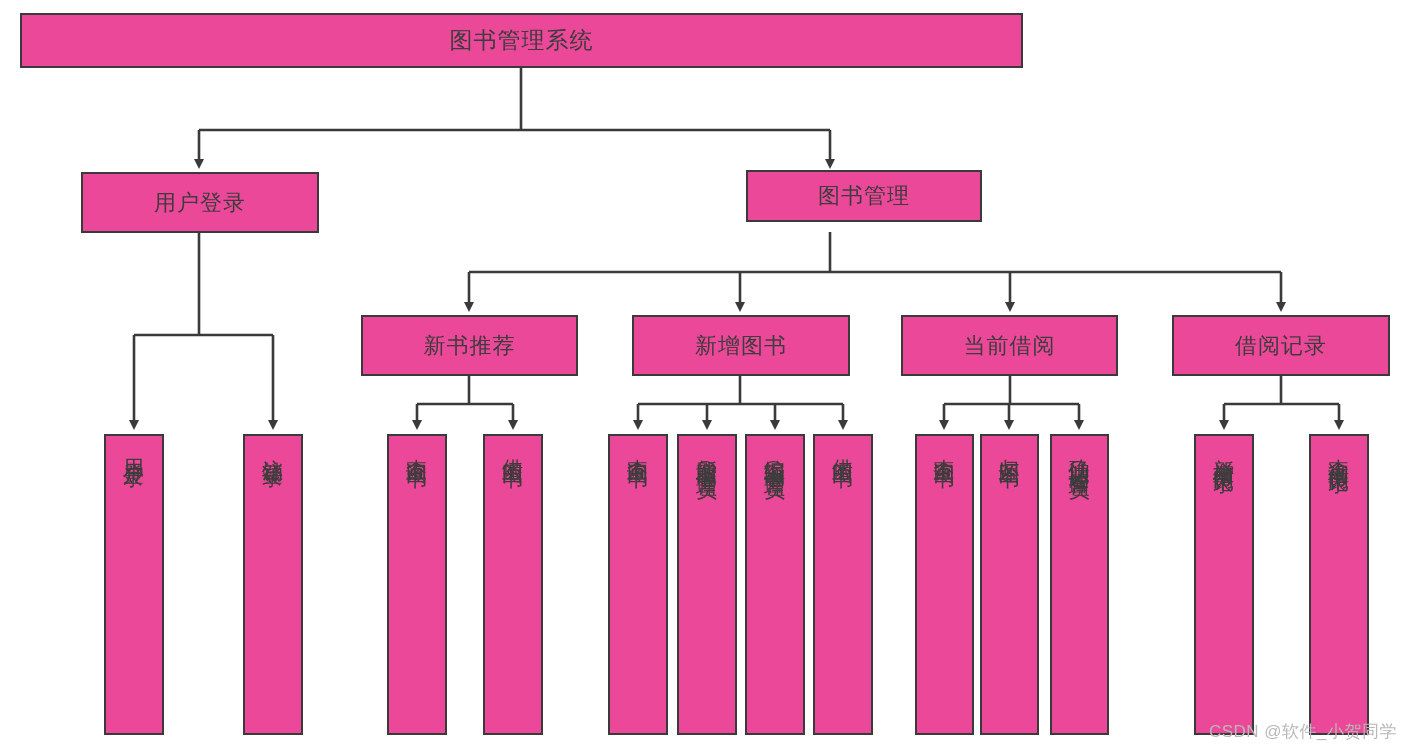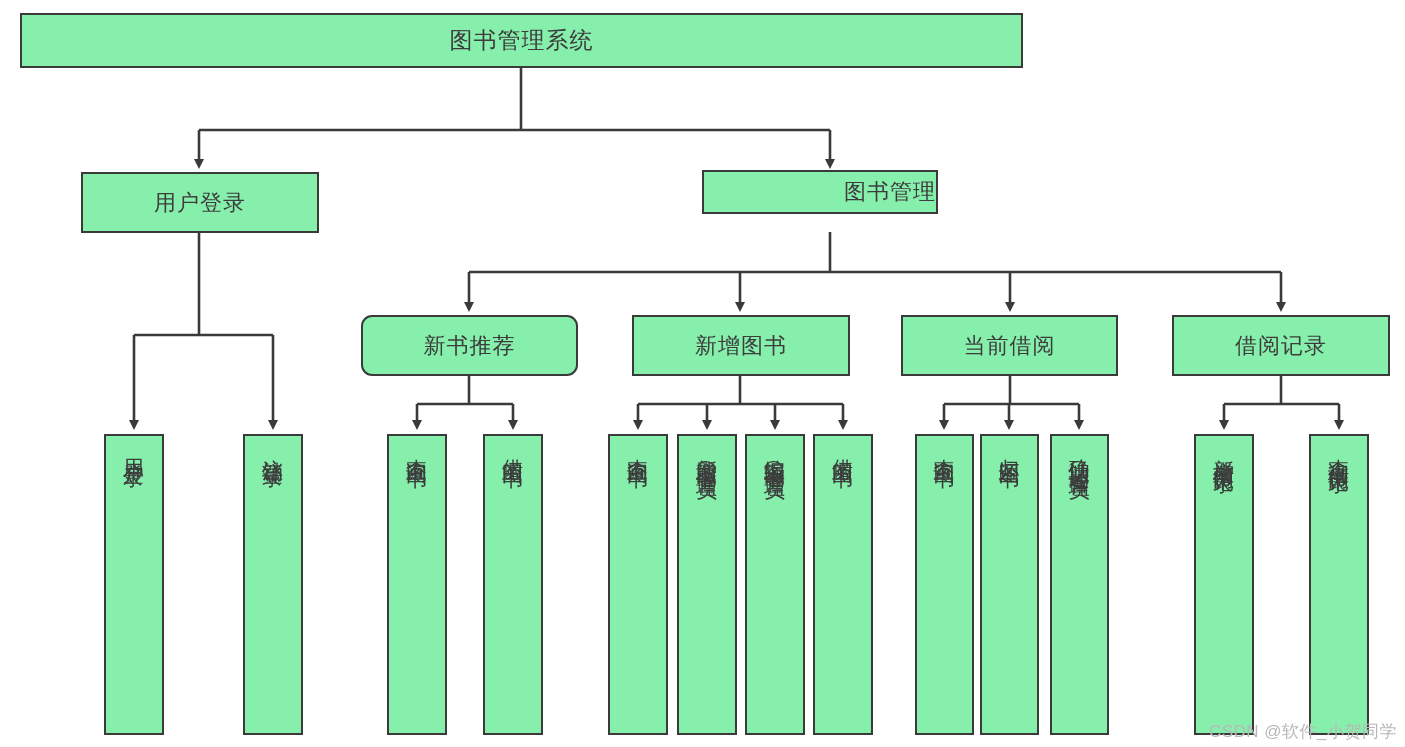--- a/index.html
+++ b/index.html
@@ -22,21 +22,21 @@
     left: 0;
     top: 0;
     width: 1405px;
     height: 747px;
     pointer-events: none;
   }
   .node {
     position: absolute;
     box-sizing: border-box;
     border: 2.5px solid #3a3a3a;
-    background: #86efac;
+    background: #ec4899;
     display: flex;
     align-items: center;
     justify-content: center;
     color: #3c3c3c;
   }
   .node-label {
     font-size: 22px;
     line-height: 1.25;
     letter-spacing: 1px;
     white-space: nowrap;
@@ -125,25 +125,25 @@
     </g>
   </svg>
 
   <div class="node root" style="left:20px; top:13px; width:1003px; height:55px;">
     <span class="node-label">图书管理系统</span>
   </div>
 
   <div class="node" style="left:81px; top:172px; width:238px; height:61px;">
     <span class="node-label">用户登录</span>
   </div>
-  <div class="node" style="left:702px; top:170px; width:236px; height:44px;justify-content:flex-end;">
+  <div class="node" style="left:746px; top:170px; width:236px; height:52px;">
     <span class="node-label">图书管理</span>
   </div>
 
-  <div class="node" style="left:361px; top:315px; width:217px; height:61px;border-radius:11px;">
+  <div class="node" style="left:361px; top:315px; width:217px; height:61px;">
     <span class="node-label">新书推荐</span>
   </div>
   <div class="node" style="left:632px; top:315px; width:218px; height:61px;">
     <span class="node-label">新增图书</span>
   </div>
   <div class="node" style="left:1172px; top:315px; width:218px; height:61px;">
     <span class="node-label">借阅记录</span>
   </div>
   <div class="node" style="left:901px; top:315px; width:217px; height:61px;">
     <span class="node-label">当前借阅</span>

